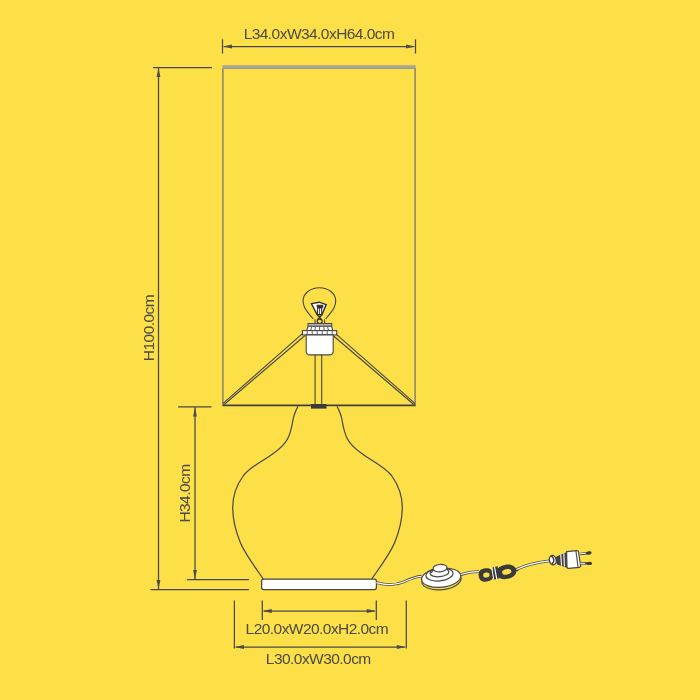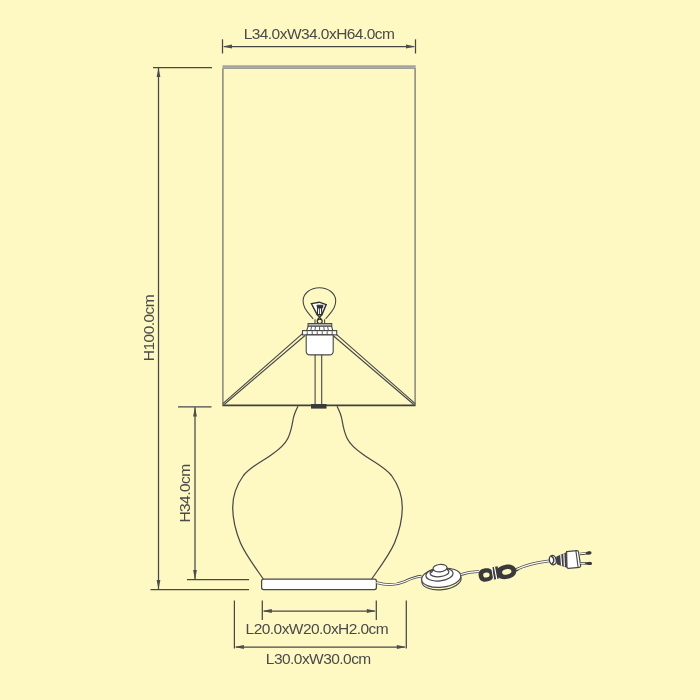--- a/index.html
+++ b/index.html
@@ -1,16 +1,16 @@
 <!DOCTYPE html>
 <html><head>
 <meta charset="utf-8">
 <style>
   html,body{margin:0;padding:0;background:#ffffff;}
-  #page{width:700px;height:700px;position:relative;background:#fef9c3;overflow:hidden;}
+  #page{width:700px;height:700px;position:relative;background:#fde047;overflow:hidden;}
   svg{display:block;}
   text{font-family:"Liberation Sans",sans-serif;fill:#4a4a4a;}
 </style>
 </head>
 <body>
 <div id="page">
 <svg width="700" height="700" viewBox="0 0 700 700">
   <defs></defs>
   <g stroke="#474747" stroke-width="1.1" fill="none">
 

